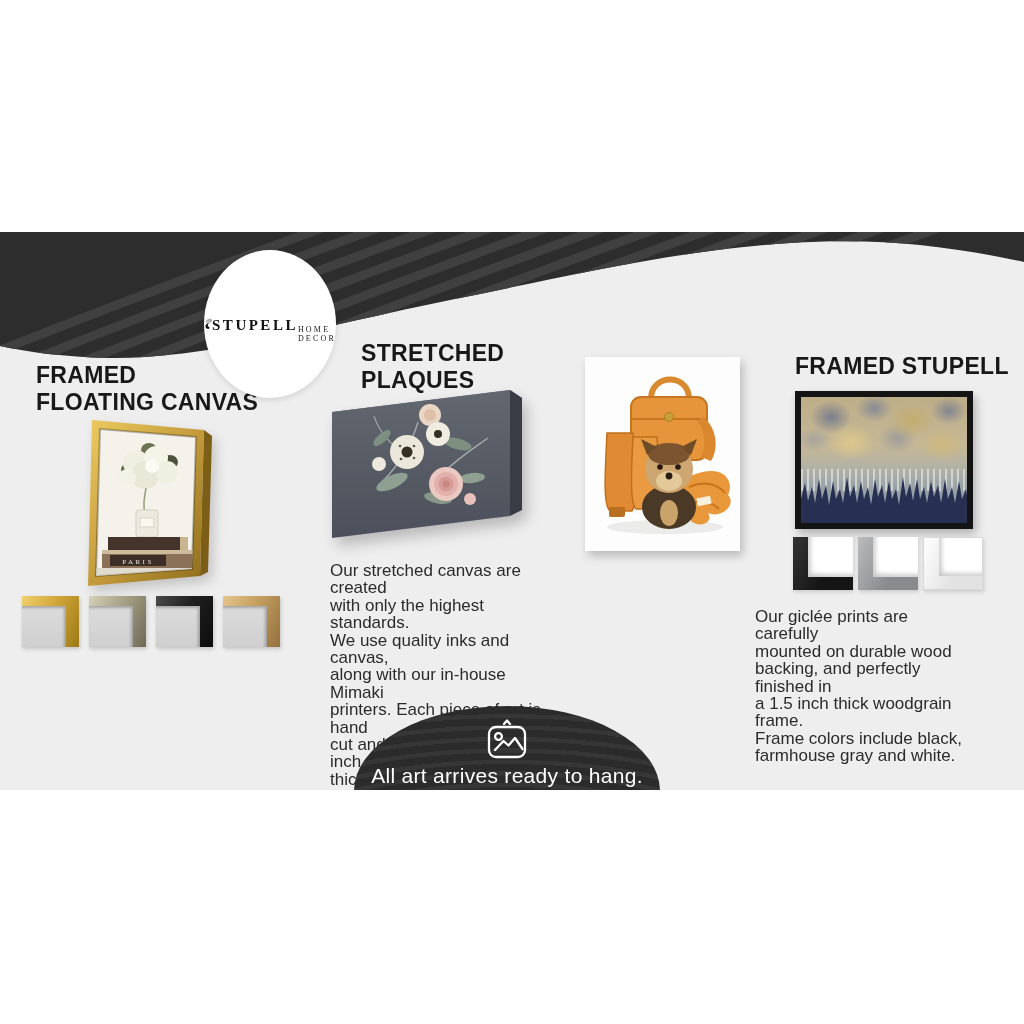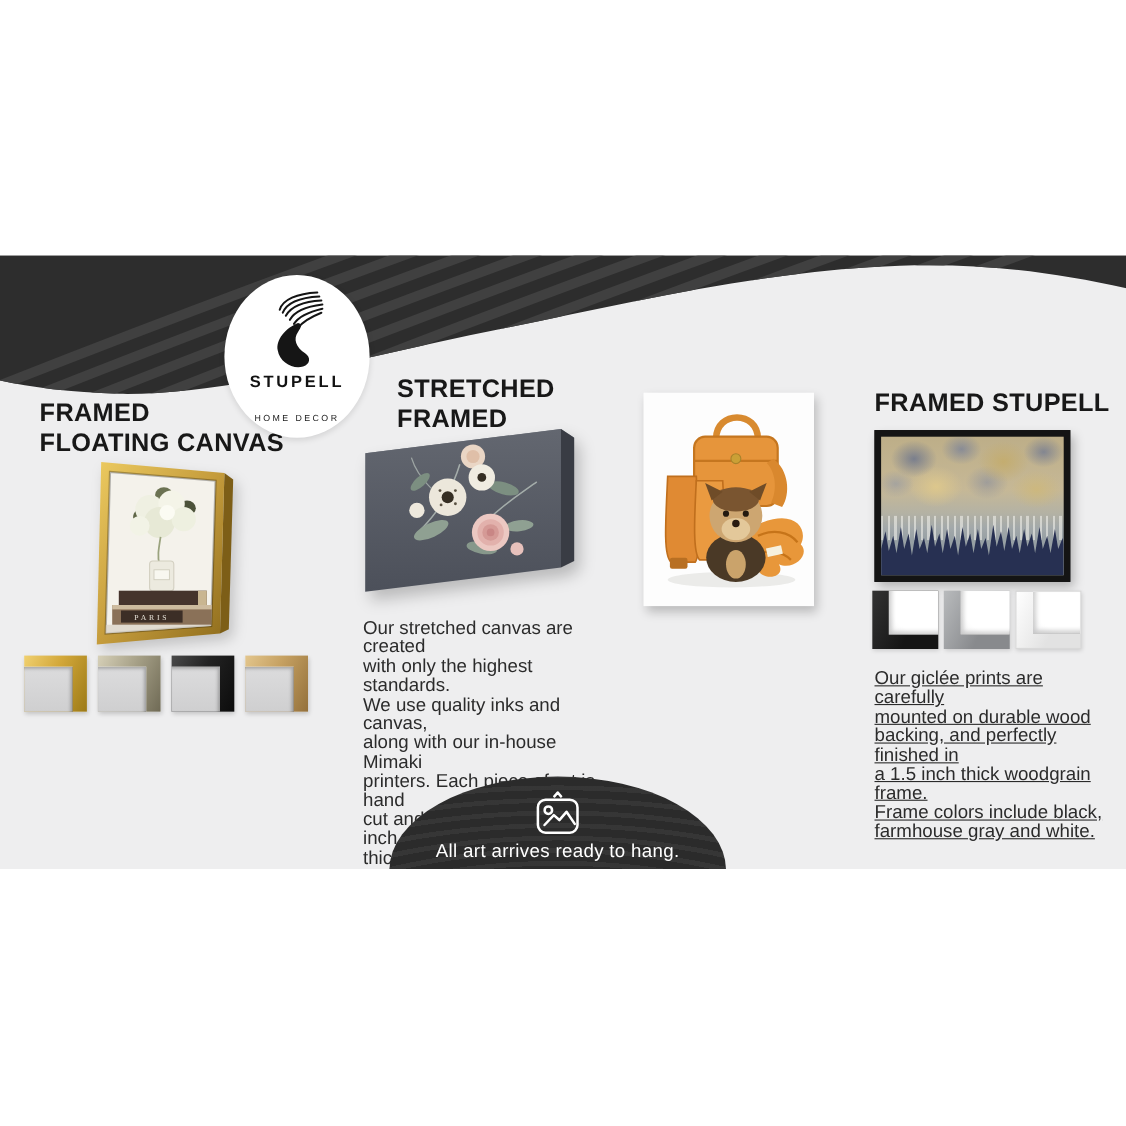--- a/index.html
+++ b/index.html
@@ -2,36 +2,36 @@
 <html><head>
 <meta charset="utf-8">
 <style>
   html,body{margin:0;padding:0;background:#ffffff;}
   .stage{position:relative;width:1024px;height:1024px;margin:0 auto;background:#ffffff;
          font-family:"Liberation Sans",sans-serif;overflow:hidden;}
   .panel{position:absolute;left:0;top:232px;width:1024px;height:558px;background:#eeeeef;overflow:hidden;}
   .header-wave{position:absolute;left:0;top:0;width:1024px;height:132px;display:block;}
   
   .logo{position:absolute;left:204px;top:18px;width:132px;height:148px;background:#ffffff;border-radius:50%;
-        display:flex;flex-direction:column;align-items:center;justify-content:center;z-index:6;
-        box-shadow:0 2px 6px rgba(0,0,0,.12);}
+        display:flex;flex-direction:row;align-items:center;justify-content:center;z-index:6;
+        box-shadow:0 2px 6px rgba(0,0,0,.12);font-family:Liberation Serif, serif;}
   .logo .brand{font-size:15px;font-weight:700;letter-spacing:2.5px;color:#121212;margin-top:3px;}
   .logo .tagline{font-size:8px;font-weight:500;letter-spacing:2.2px;color:#1c1c1c;margin-top:20px;}
   
   .h{position:absolute;font-weight:800;font-size:23px;line-height:1.18;color:#181818;letter-spacing:.3px;}
   .p{position:absolute;font-size:17px;line-height:17.4px;color:#2b2b2b;}
   .pre{white-space:pre-line;}
   .h1{left:36px;top:130px;}
   .h2{left:361px;top:108px;}
   .h3{left:568px;top:84px;font-size:24px;}
   .h4{left:795px;top:121px;}
   .p1{left:50px;top:428px;width:240px;}
   .p2{left:330px;top:330px;width:224px;}
   .p3{left:568px;top:336px;width:212px;}
-  .p4{left:795px;top:376px;width:208px;text-decoration:underline;}
+  .p4{left:755px;top:376px;width:208px;}
   
   .art1{position:absolute;left:86px;top:186px;width:136px;height:180px;filter:drop-shadow(4px 6px 6px rgba(0,0,0,.18));}
   .art2{position:absolute;left:322px;top:150px;width:215px;height:165px;filter:drop-shadow(5px 8px 7px rgba(0,0,0,.22));}
   .art3{position:absolute;left:585px;top:125px;width:155px;height:194px;background:#fdfdfd;
         box-shadow:3px 5px 9px rgba(0,0,0,.22);}
   .art4{position:absolute;left:795px;top:159px;width:178px;height:138px;background:#111;border:6px solid #141414;
         box-sizing:border-box;box-shadow:3px 5px 9px rgba(0,0,0,.25);}
   .art4-paint{position:absolute;inset:0;overflow:hidden;
     background:
       radial-gradient(30px 24px at 18% 16%,rgba(74,92,140,.6),rgba(74,92,140,0) 70%),
@@ -63,21 +63,21 @@
   .gsw-white{background:linear-gradient(115deg,#ffffff 0%,#e2e2e2 60%);border:1px solid #d8d8d8;box-sizing:border-box;}
   .gsw .cv{position:absolute;left:15px;top:0;right:0;bottom:13px;
            background:radial-gradient(120% 120% at 70% 30%,#ffffff 55%,#ededee 100%);
            box-shadow:inset 3px -3px 4px rgba(0,0,0,.18);}
   
   .dome{position:absolute;left:354px;top:474px;width:306px;height:170px;background:#2b2b2b;border-radius:50%;
         overflow:hidden;}
   .dome::before{content:"";position:absolute;inset:0;border-radius:50%;
         background:repeating-radial-gradient(140% 120% at 50% 135%,rgba(255,255,255,.05) 0 9px,rgba(255,255,255,0) 9px 24px);}
   .dome .icon{position:absolute;left:50%;top:13px;transform:translateX(-50%);}
-  .dome .txt{position:absolute;left:0;right:0;top:58px;text-align:center;color:#ffffff;font-size:17px;letter-spacing:.3px;}
+  .dome .txt{position:absolute;left:0;right:0;top:58px;text-align:center;color:#ffffff;font-size:21px;letter-spacing:.3px;}
 </style>
 </head>
 <body>
 
 <div class="stage">
   <div class="panel">
 
     <svg class="header-wave" viewBox="0 0 1024 132" preserveAspectRatio="none">
       <defs>
         <path id="hdrShape" d="M0,0 H1024 V30 C950,14 880,5 790,11 C670,19 565,45 455,67 C335,91 205,128 108,126 C64,125 28,120 0,114 Z"></path>
@@ -166,21 +166,21 @@
         </div>
       <div class="sw sw-black">
           <div class="cv"></div>
         </div>
       <div class="sw sw-bronze">
           <div class="cv"></div>
         </div>
     </div>
 
     <div class="h h2 pre">STRETCHED
-FRAMED</div>
+PLAQUES</div>
     <svg class="art2" viewBox="0 0 215 165">
       <defs>
         <linearGradient id="cnv2" x1="0" y1="0" x2="0" y2="1">
           <stop offset="0" stop-color="#636770"></stop>
             <stop offset="1" stop-color="#4c505a"></stop>
         </linearGradient>
         <clipPath id="artClip2">
             <polygon points="10,30 188,8 188,134 10,156"></polygon>
           </clipPath>
       </defs>

